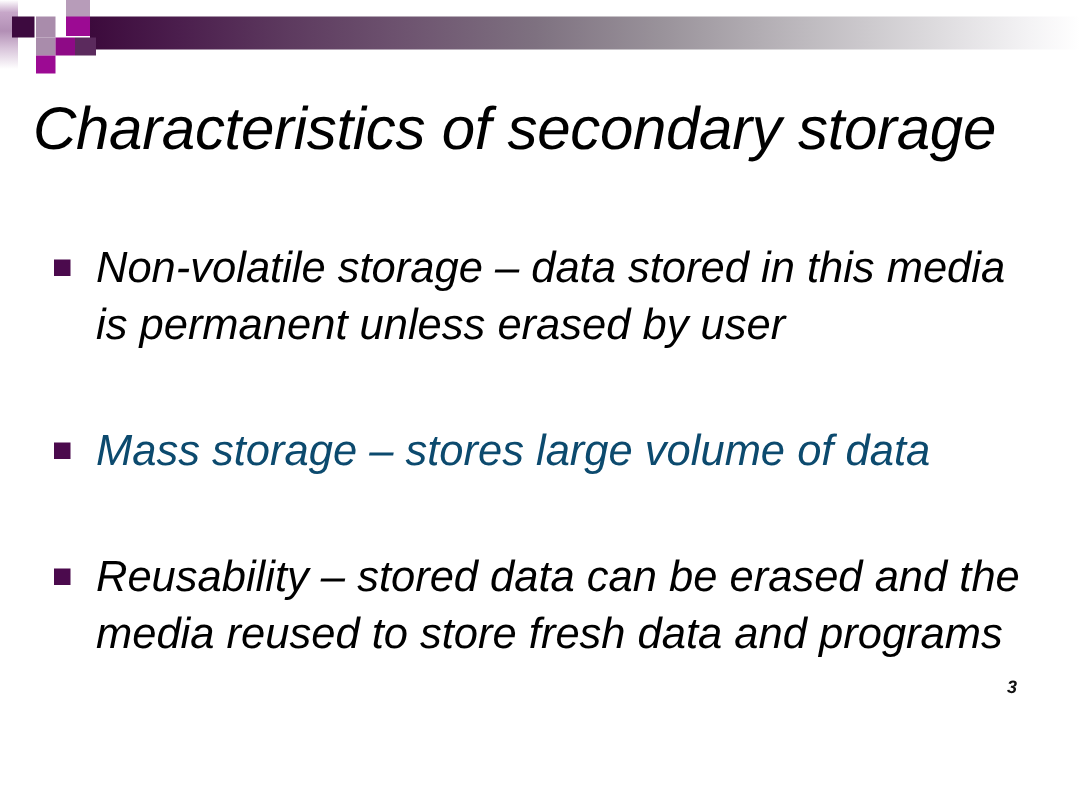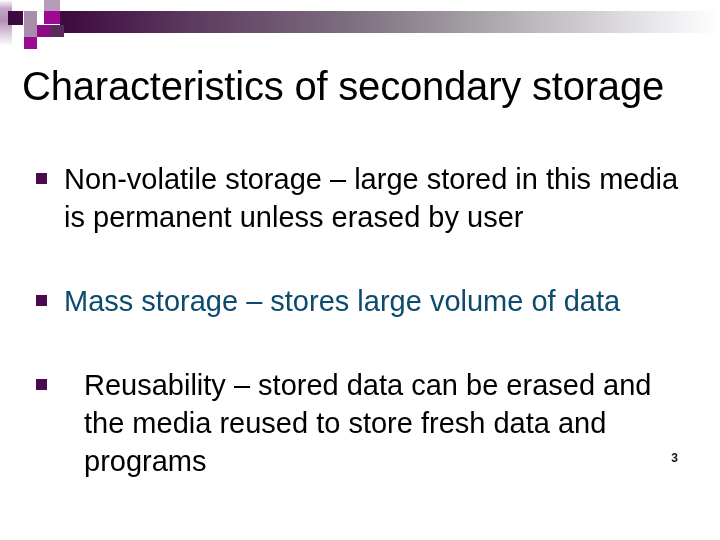--- a/index.html
+++ b/index.html
@@ -15,20 +15,21 @@
     color: #000000;
     position: relative;
   }
 
   .slide {
     position: absolute;
     inset: 0;
     width: 720px;
     height: 480px;
     background: #ffffff;
+    font-style: italic;
   }
 
   
   .deco {
     position: absolute;
     left: 0;
     top: 0;
     width: 720px;
     height: 56px;
     overflow: hidden;
@@ -99,21 +100,21 @@
     left: 36px;
     top: 160px;
     width: 660px;
   }
 
   .bullet-row {
     display: flex;
     align-items: flex-start;
     margin-bottom: 46px;
   }
-  .bullet-row:last-child { margin-bottom: 0; gap: 20px; }
+  .bullet-row:last-child { margin-bottom: 0; }
 
   .bullet-marker {
     flex: 0 0 auto;
     width: 11px;
     height: 11px;
     background: #4b0a4d;
     margin-top: 13px;
     margin-right: 17px;
   }
 
@@ -153,21 +154,21 @@
     <div class="sq sq-plum" style="left:50px; top:25px; width:14px; height:12px;"></div>
     <div class="sq sq-magenta" style="left:24px; top:37px; width:13px; height:12px;"></div>
   </div>
 
   <div class="title">Characteristics of secondary storage</div>
 
   <div class="body">
 
     <div class="bullet-row">
       <div class="bullet-marker"></div>
-      <div class="bullet-text">Non-volatile storage – large stored in this media is permanent unless erased by user</div>
+      <div class="bullet-text">Non-volatile storage – data stored in this media is permanent unless erased by user</div>
     </div>
 
     <div class="bullet-row">
       <div class="bullet-marker"></div>
       <div class="bullet-text red">Mass storage – stores large volume of data</div>
     </div>
 
     <div class="bullet-row">
       <div class="bullet-marker"></div>
       <div class="bullet-text">Reusability – stored data can be erased and the media reused to store fresh data and programs</div>

